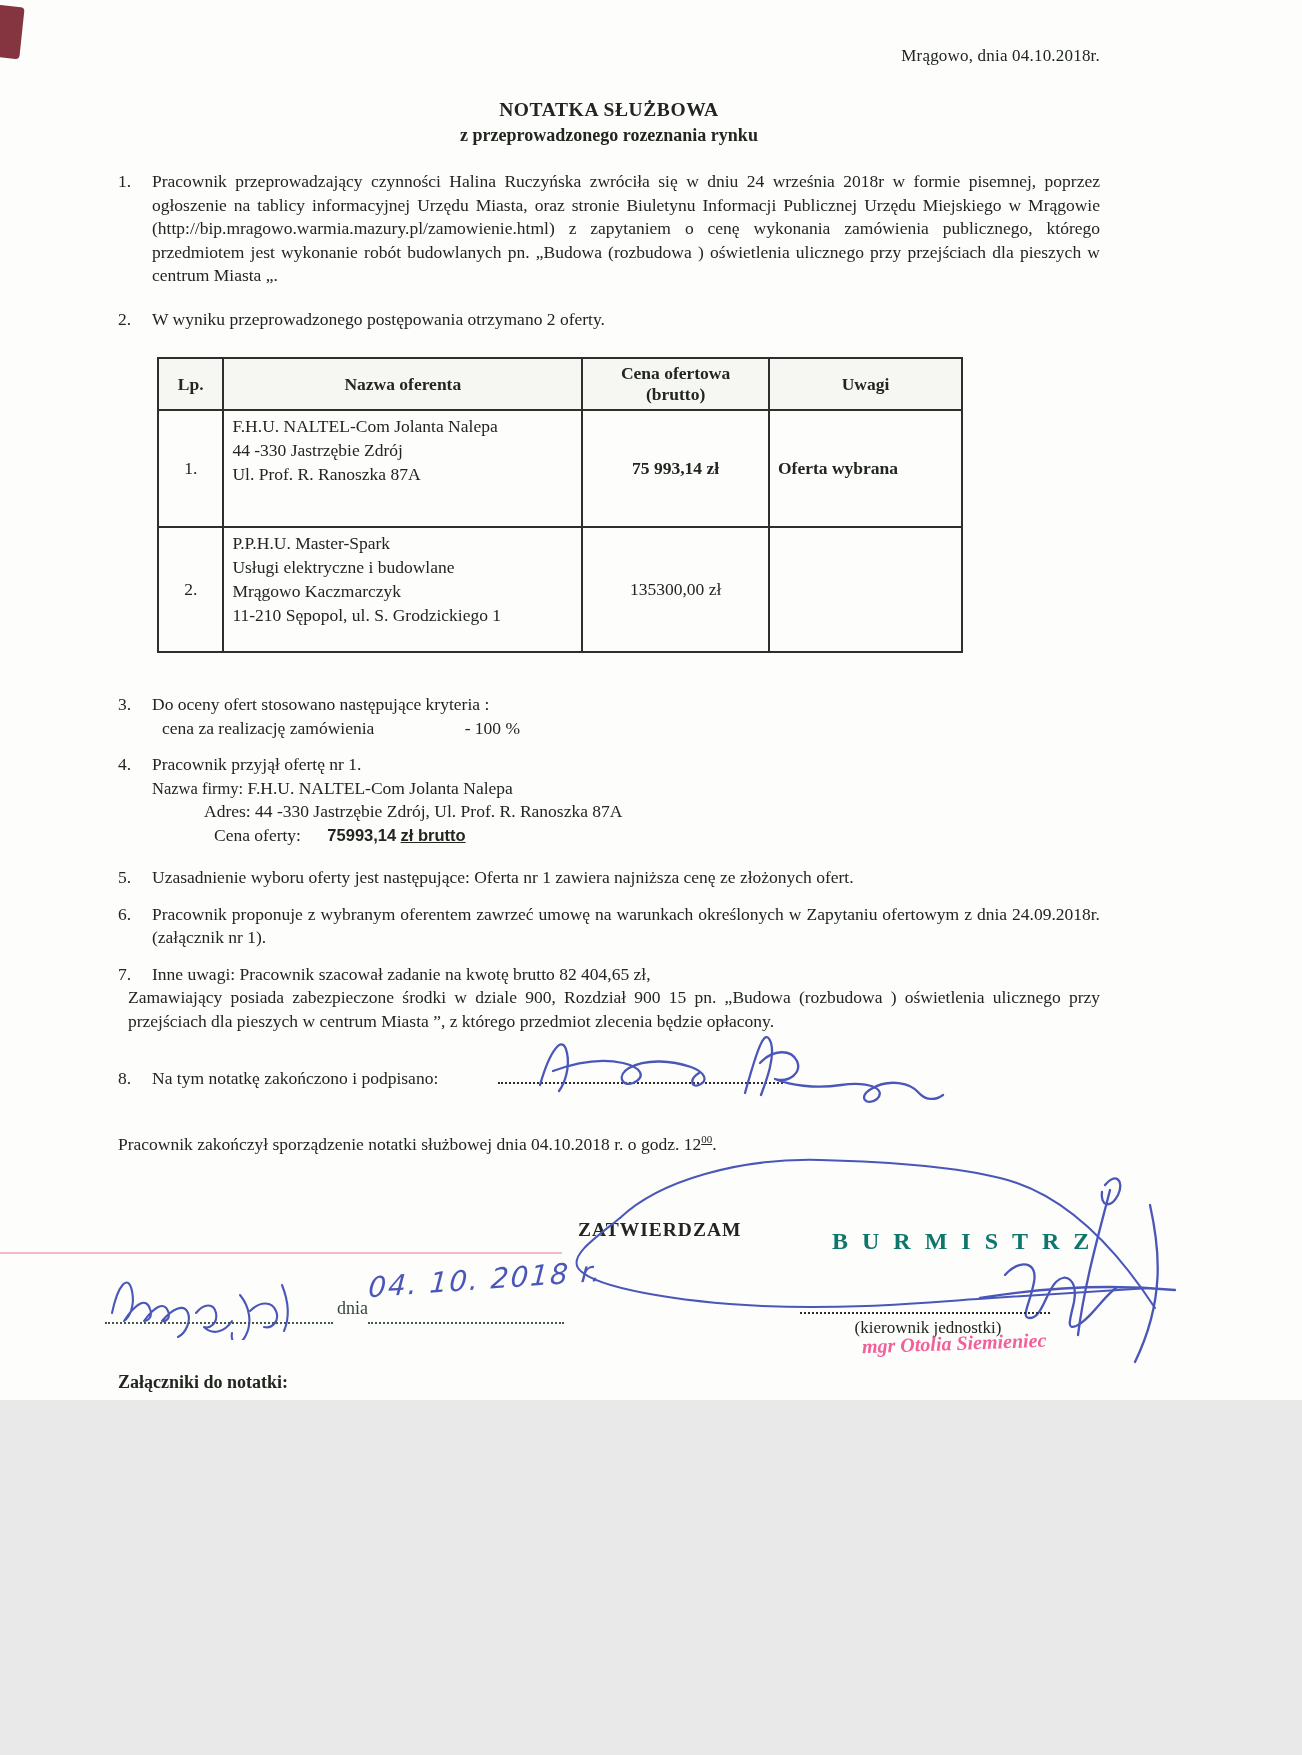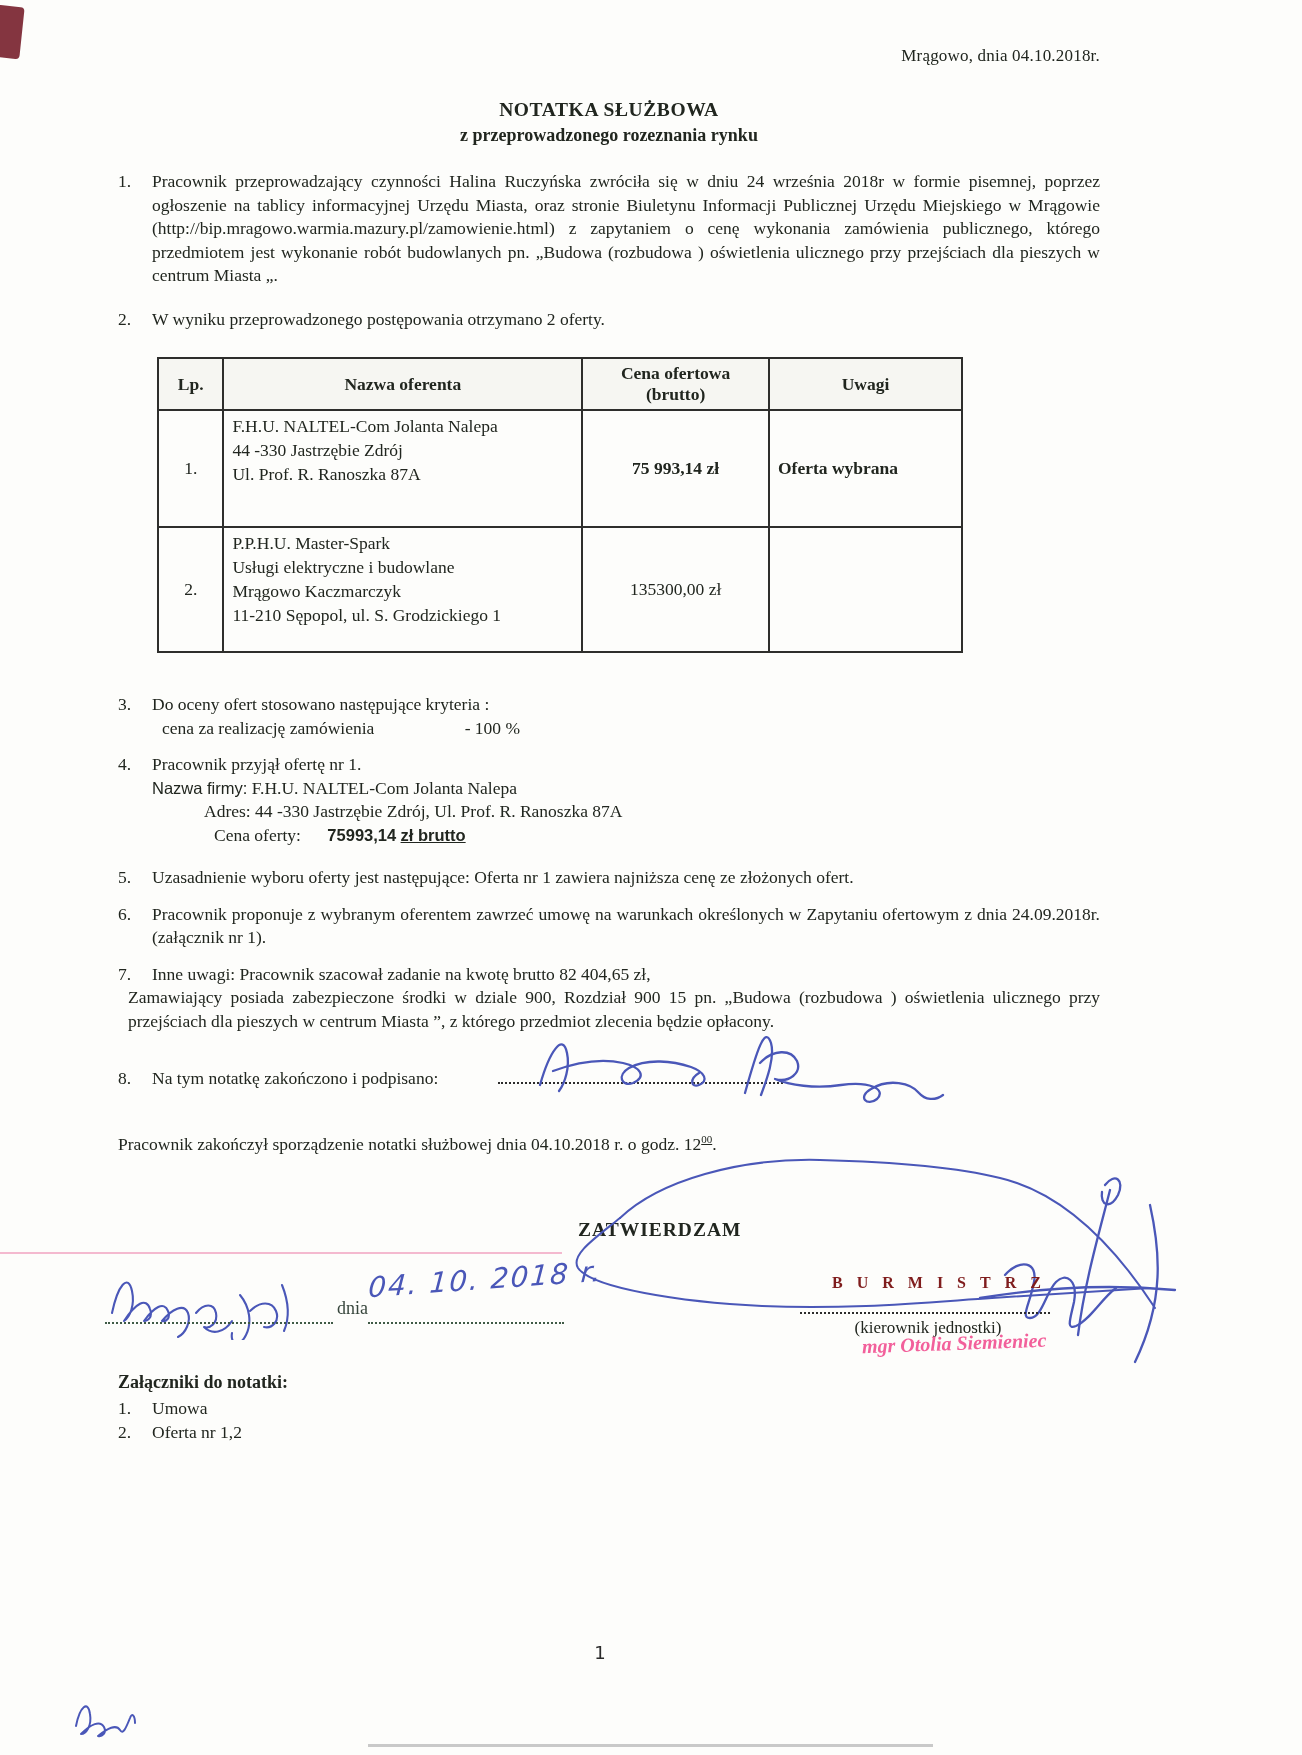--- a/index.html
+++ b/index.html
@@ -1,17 +1,17 @@
 <!DOCTYPE html>
 <html lang="pl"><head>
 <meta charset="utf-8">
 <style>
   html,body { margin:0; padding:0; background:#e9e9e9; }
   .page {
-    position:relative; width:1302px; height:1755px; margin:0 auto;
+    position:relative; width:1302px; height:1400px; margin:0 auto;
     background:#fdfdfb; color:#21261f; overflow:hidden;
     font-family:"Liberation Serif", serif;
   }
   .content { position:absolute; left:118px; top:46px; width:982px; }
   .date-line { text-align:right; font-size:17px; letter-spacing:.2px; }
   .title { text-align:center; font-weight:bold; margin-top:33px; }
   .title .t1 { font-size:19.5px; letter-spacing:.6px; }
   .title .t2 { font-size:18px; margin-top:4px; }
   .item { display:flex; font-size:17.5px; line-height:23.5px; }
   .item .num { width:34px; flex:none; }
@@ -25,21 +25,21 @@
   table.offers { border-collapse:collapse; margin:26px 0 0 39px; width:806px; font-size:17.5px;padding-left:14px; }
   table.offers th, table.offers td { border:2px solid #2e2e2c; padding:3px 8px; }
   table.offers thead th { font-weight:bold; text-align:center; height:44px; background:#f6f6f2; line-height:21px; }
   td.lp { text-align:center; vertical-align:middle; width:50px; }
   td.name { vertical-align:top; padding-top:5px; line-height:24px; }
   td.price { text-align:center; vertical-align:middle; width:180px; }
   td.notes { vertical-align:middle; padding-left:20px; width:188px; font-weight:bold; }
   tr.r1 > td { height:109px; }
   tr.r2 > td { height:117px; }
   .bold { font-weight:bold; }
-  .sans { font-family:Liberation Sans, sans-serif; font-size:16.5px; }
+  .sans { font-family:Liberation Serif, serif; font-size:16.5px; }
   .crit-line { margin-left:10px; }
   .crit-val { margin-left:86px; }
   .sub2 { margin-left:52px; }
   .sub3 { margin-left:62px; }
   .price-bold { font-family:"Liberation Sans", sans-serif; font-weight:bold; font-size:16.5px; margin-left:22px;text-align:right; }
   .price-und { font-family:"Liberation Sans", sans-serif; font-weight:bold; font-size:16.5px; text-decoration:underline; }
   .outdent { margin-left:-24px; text-align:justify; }
   .dotted { display:inline-block; border-bottom:2.5px dotted #2c2c2c; height:14px; }
   .sig-dots { width:285px; margin-left:60px; }
   .closing { margin-top:42px; font-size:17.5px; }
@@ -49,21 +49,21 @@
   .zatwierdzam { left:578px; top:1219px; font-weight:bold; font-size:19.5px; letter-spacing:1px; }
   .ink { stroke:#4a57b8; fill:none; stroke-linecap:round; stroke-linejoin:round; }
   .hand-date {
     left:368px; top:1262px; width:260px; color:#4a57b8;
     font-family:"DejaVu Sans", sans-serif; font-style:italic; font-size:28px;
     letter-spacing:2px; transform:rotate(-4deg) skewX(-8deg); white-space:nowrap;
   }
   .dnia { left:337px; top:1298px; font-size:18px; color:#37463c; }
   .place-dots { left:105px; top:1308px; width:228px; border-color:#3f5a46; }
   .date-dots { left:368px; top:1308px; width:196px; border-color:#3f5a46; }
-  .burmistrz { left:832px; top:1274px; color:#7f1d1d; font-weight:bold; font-size:16px; letter-spacing:14px; white-space:nowrap; }
+  .burmistrz { left:832px; top:1228px; color:#0f766e; font-weight:bold; font-size:24px; letter-spacing:14px; white-space:nowrap; }
   .stamp-dots { left:800px; top:1298px; width:250px; }
   .kierownik { left:828px; top:1318px; width:200px; text-align:center; font-size:17px; }
   .stamp-name { left:862px; top:1332px; color:#f2609b; font-style:italic; font-weight:bold; font-size:20px; transform:rotate(-2deg); white-space:nowrap; font-family:"Liberation Serif", serif; }
   .attachments { left:118px; top:1370px; font-size:17.5px; line-height:24px; }
   .attachments .head { font-weight:bold; font-size:18px; margin-bottom:2px; }
   .att-row { display:flex; }
   .att-row .num { width:34px; }
   .page-num { left:515px; top:1642px; width:170px; text-align:center; font-family:"DejaVu Sans", sans-serif; font-size:18px; color:#2b2b2b; }
   
   .corner-mark { left:-6px; top:6px; width:28px; height:52px; background:#7a2430; border-radius:4px; transform:rotate(6deg); opacity:.92; }

